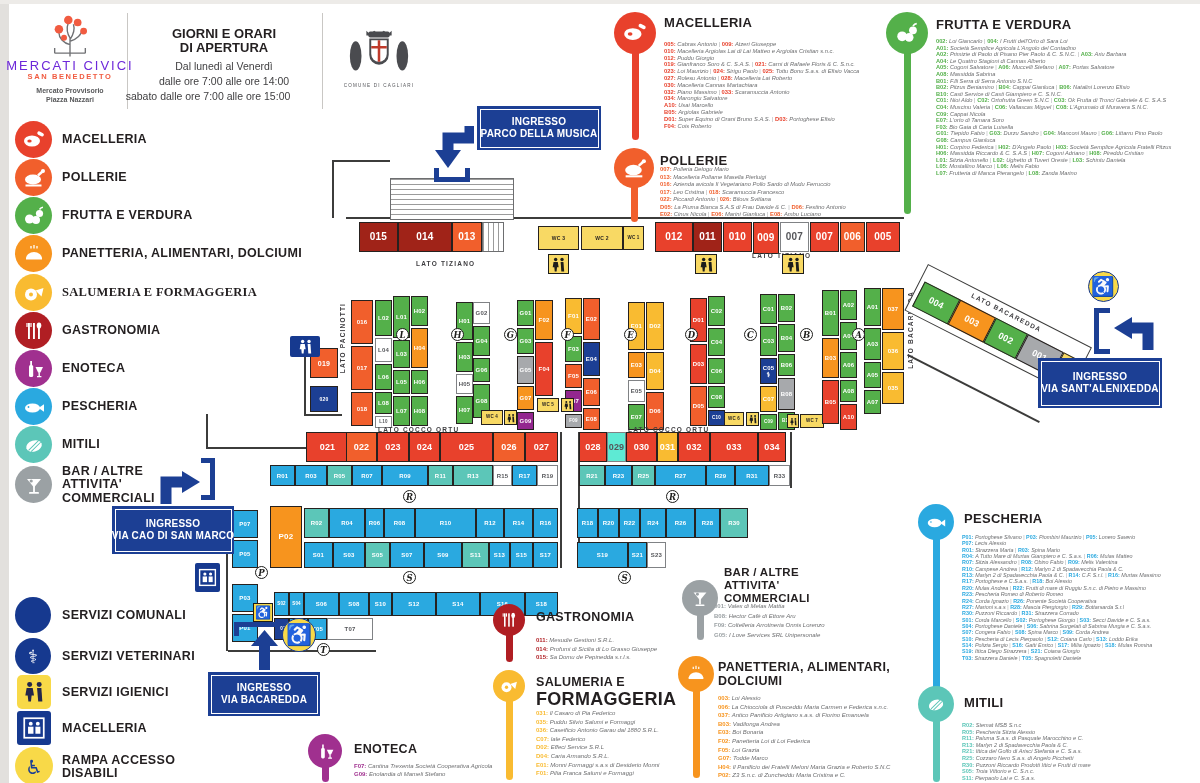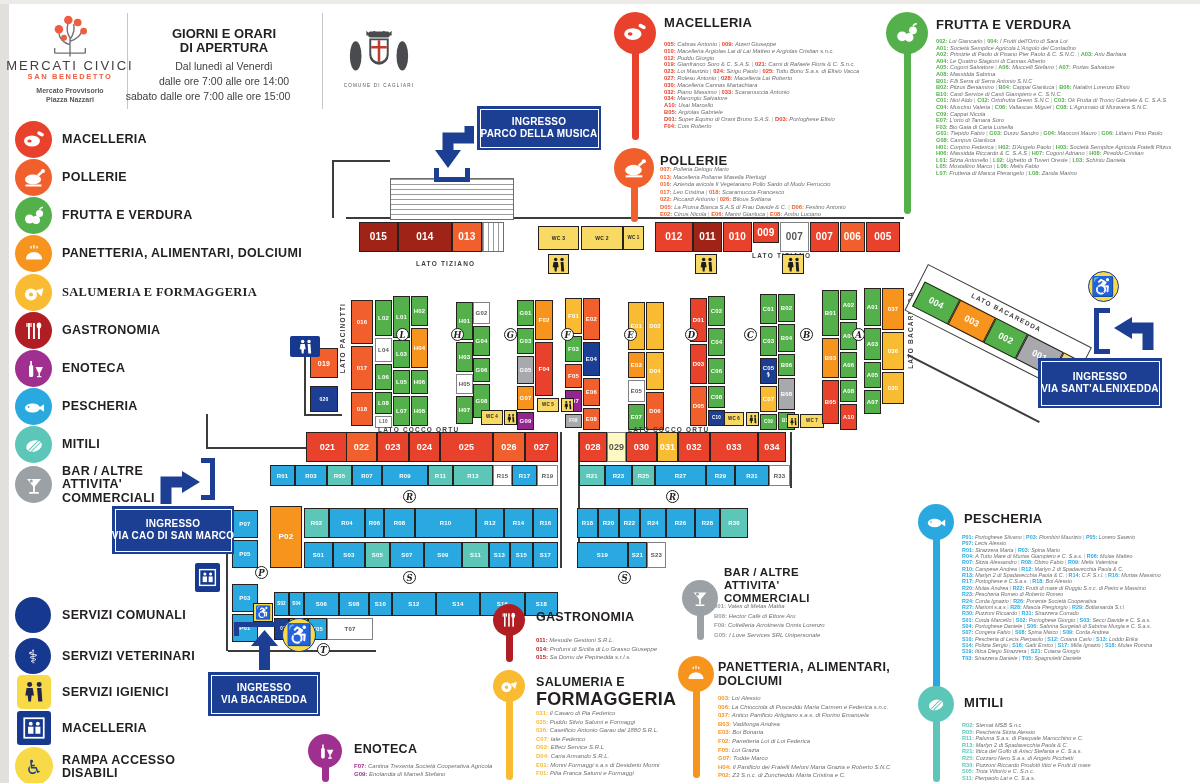--- a/index.html
+++ b/index.html
@@ -1,20 +1,20 @@
 <!DOCTYPE html>
 <html><head>
 <meta charset="utf-8">
 <style>
   html,body{margin:0;padding:0;background:#eceae7;font-family:"Liberation Sans",sans-serif;}
   #stage{position:relative;width:1200px;height:783px;background:#ffffff;overflow:hidden;}
   .abs{position:absolute;}
   .edge{position:absolute;background:#e2e0dd;}
   .hdr-div{position:absolute;width:1px;background:#c9c7c4;}
-  .brand-title{position:absolute;font-size:13px;letter-spacing:2px;color:#404040;font-weight:400;white-space:nowrap;}
+  .brand-title{position:absolute;font-size:13px;letter-spacing:2px;color:#6d28d9;font-weight:400;white-space:nowrap;}
   .brand-sub{position:absolute;font-size:7.5px;font-weight:bold;letter-spacing:1.6px;color:#f15b40;white-space:nowrap;}
   .brand-loc{position:absolute;font-size:7px;font-weight:bold;color:#58595b;white-space:nowrap;}
   .hours-t{position:absolute;font-size:13px;font-weight:bold;color:#231f20;white-space:nowrap;}
   .hours-l{position:absolute;font-size:10.5px;color:#414042;white-space:nowrap;}
   .comune-t{position:absolute;font-size:4.6px;letter-spacing:1.2px;color:#55565a;white-space:nowrap;}
   .cat-label{position:absolute;font-weight:bold;color:#231f20;font-size:12.5px;line-height:13.5px;letter-spacing:0.3px;white-space:pre-line;}
   .icon-circle{position:absolute;border-radius:50%;display:flex;align-items:center;justify-content:center;}
   .icon-sq{position:absolute;display:flex;align-items:center;justify-content:center;}
   .stall{position:absolute;display:flex;align-items:center;justify-content:center;font-weight:bold;border:1px solid #26211f;box-sizing:border-box;text-align:center;line-height:1;letter-spacing:0.2px;}
   .lato{position:absolute;font-weight:bold;color:#3e3d40;letter-spacing:1.2px;font-size:6.5px;white-space:nowrap;}
@@ -227,21 +227,21 @@
       <div class="wall" style="left: 332px; top: 160px; width: 58px; height: 1.5px;"></div>
       <div class="stall" style="left: 359px; top: 222px; width: 39px; height: 30px; background: rgb(160, 35, 24); color: rgb(255, 255, 255); font-size: 10px;">015</div>
       <div class="stall" style="left: 398px; top: 222px; width: 54px; height: 30px; background: rgb(160, 35, 24); color: rgb(255, 255, 255); font-size: 10px;">014</div>
       <div class="stall" style="left: 452px; top: 222px; width: 30px; height: 30px; background: rgb(241, 95, 44); color: rgb(255, 255, 255); font-size: 10px;">013</div>
       <div class="stall" style="left: 538px; top: 226px; width: 41px; height: 24px; background: rgb(248, 217, 100); color: rgb(35, 31, 32); font-size: 5px;">WC 3</div>
       <div class="stall" style="left: 581px; top: 226px; width: 42px; height: 24px; background: rgb(248, 217, 100); color: rgb(35, 31, 32); font-size: 5px;">WC 2</div>
       <div class="stall" style="left: 623px; top: 226px; width: 21px; height: 24px; background: rgb(248, 217, 100); color: rgb(35, 31, 32); font-size: 4.5px;">WC 1</div>
       <div class="stall" style="left: 655px; top: 222px; width: 38px; height: 30px; background: rgb(232, 65, 44); color: rgb(255, 255, 255); font-size: 10px;">012</div>
       <div class="stall" style="left: 693px; top: 222px; width: 29px; height: 30px; background: rgb(160, 35, 24); color: rgb(255, 255, 255); font-size: 10px;">011</div>
       <div class="stall" style="left: 723px; top: 222px; width: 29px; height: 30px; background: rgb(232, 65, 44); color: rgb(255, 255, 255); font-size: 10px;">010</div>
-      <div class="stall" style="left: 753px; top: 222px; width: 26px; height: 21px; background: rgb(232, 65, 44); color: rgb(255, 255, 255); font-size: 10px;">009</div>
+      <div class="stall" style="left: 753px; top: 222px; width: 26px; height: 32px; background: rgb(232, 65, 44); color: rgb(255, 255, 255); font-size: 10px;">009</div>
       <div class="stall" style="left: 780px; top: 222px; width: 29px; height: 30px; background: rgb(255, 255, 255); color: rgb(85, 86, 90); border: 1px solid rgb(128, 130, 133); font-size: 10px;">007</div>
       <div class="stall" style="left: 810px; top: 222px; width: 29px; height: 30px; background: rgb(232, 65, 44); color: rgb(255, 255, 255); font-size: 10px;">007</div>
       <div class="stall" style="left: 840px; top: 222px; width: 25px; height: 30px; background: rgb(241, 95, 44); color: rgb(255, 255, 255); font-size: 10px;">006</div>
       <div class="stall" style="left: 866px; top: 222px; width: 34px; height: 30px; background: rgb(232, 65, 44); color: rgb(255, 255, 255); font-size: 10px;">005</div>
       <div class="stall" style="left: 310px; top: 348px; width: 28px; height: 30px; background: rgb(241, 95, 44); color: rgb(255, 255, 255); font-size: 7px;">019</div>
       <div class="stall" style="left: 310px; top: 386px; width: 28px; height: 26px; background: rgb(28, 63, 148); color: rgb(255, 255, 255); font-size: 5px;">020</div>
       <div class="stall" style="left: 351px; top: 300px; width: 22px; height: 44px; background: rgb(241, 95, 44); color: rgb(255, 255, 255); font-size: 6px;">016</div>
       <div class="stall" style="left: 351px; top: 346px; width: 22px; height: 44px; background: rgb(241, 95, 44); color: rgb(255, 255, 255); font-size: 6px;">017</div>
       <div class="stall" style="left: 351px; top: 392px; width: 22px; height: 34px; background: rgb(241, 95, 44); color: rgb(255, 255, 255); font-size: 6px;">018</div>
       <div class="stall" style="left: 375px; top: 300px; width: 17px; height: 36px; background: rgb(84, 176, 74); color: rgb(255, 255, 255); font-size: 6px;">L02</div>
@@ -328,21 +328,21 @@
       <div class="stall" style="left: 882px; top: 332px; width: 22px; height: 38px; background: rgb(249, 187, 49); color: rgb(255, 255, 255); font-size: 6px;">036</div>
       <div class="stall" style="left: 882px; top: 372px; width: 22px; height: 32px; background: rgb(249, 187, 49); color: rgb(255, 255, 255); font-size: 6px;">035</div>
       <div class="stall" style="left: 306px; top: 432px; width: 43px; height: 30px; background: rgb(232, 65, 44); color: rgb(255, 255, 255); font-size: 9px;">021</div>
       <div class="stall" style="left: 346px; top: 432px; width: 31px; height: 30px; background: rgb(241, 95, 44); color: rgb(255, 255, 255); font-size: 9px;">022</div>
       <div class="stall" style="left: 377px; top: 432px; width: 32px; height: 30px; background: rgb(232, 65, 44); color: rgb(255, 255, 255); font-size: 9px;">023</div>
       <div class="stall" style="left: 409px; top: 432px; width: 31px; height: 30px; background: rgb(232, 65, 44); color: rgb(255, 255, 255); font-size: 9px;">024</div>
       <div class="stall" style="left: 440px; top: 432px; width: 53px; height: 30px; background: rgb(232, 65, 44); color: rgb(255, 255, 255); font-size: 9px;">025</div>
       <div class="stall" style="left: 493px; top: 432px; width: 32px; height: 30px; background: rgb(241, 95, 44); color: rgb(255, 255, 255); font-size: 9px;">026</div>
       <div class="stall" style="left: 525px; top: 432px; width: 33px; height: 30px; background: rgb(232, 65, 44); color: rgb(255, 255, 255); font-size: 9px;">027</div>
       <div class="stall" style="left: 579px; top: 432px; width: 28px; height: 30px; background: rgb(232, 65, 44); color: rgb(255, 255, 255); font-size: 9px;">028</div>
-      <div class="stall" style="left: 607px; top: 432px; width: 19px; height: 30px; background: #fef9c3; color: rgb(85, 86, 90); border: 1px solid rgb(128, 130, 133); font-size: 9px;">029</div>
+      <div class="stall" style="left: 607px; top: 432px; width: 19px; height: 30px; background: #5eead4; color: rgb(85, 86, 90); border: 1px solid rgb(128, 130, 133); font-size: 9px;">029</div>
       <div class="stall" style="left: 626px; top: 432px; width: 31px; height: 30px; background: rgb(232, 65, 44); color: rgb(255, 255, 255); font-size: 9px;">030</div>
       <div class="stall" style="left: 657px; top: 432px; width: 21px; height: 30px; background: rgb(249, 187, 49); color: rgb(255, 255, 255); font-size: 9px;">031</div>
       <div class="stall" style="left: 678px; top: 432px; width: 32px; height: 30px; background: rgb(232, 65, 44); color: rgb(255, 255, 255); font-size: 9px;">032</div>
       <div class="stall" style="left: 710px; top: 432px; width: 48px; height: 30px; background: rgb(232, 65, 44); color: rgb(255, 255, 255); font-size: 9px;">033</div>
       <div class="stall" style="left: 758px; top: 432px; width: 28px; height: 30px; background: rgb(232, 65, 44); color: rgb(255, 255, 255); font-size: 9px;">034</div>
       <div class="stall" style="left: 270px; top: 465px; width: 25px; height: 21px; background: rgb(42, 169, 224); color: rgb(255, 255, 255); font-size: 6px;">R01</div>
       <div class="stall" style="left: 295px; top: 465px; width: 32px; height: 21px; background: rgb(42, 169, 224); color: rgb(255, 255, 255); font-size: 6px;">R03</div>
       <div class="stall" style="left: 327px; top: 465px; width: 25px; height: 21px; background: rgb(92, 198, 184); color: rgb(255, 255, 255); font-size: 6px;">R05</div>
       <div class="stall" style="left: 352px; top: 465px; width: 30px; height: 21px; background: rgb(42, 169, 224); color: rgb(255, 255, 255); font-size: 6px;">R07</div>
       <div class="stall" style="left: 382px; top: 465px; width: 46px; height: 21px; background: rgb(42, 169, 224); color: rgb(255, 255, 255); font-size: 6px;">R09</div>

